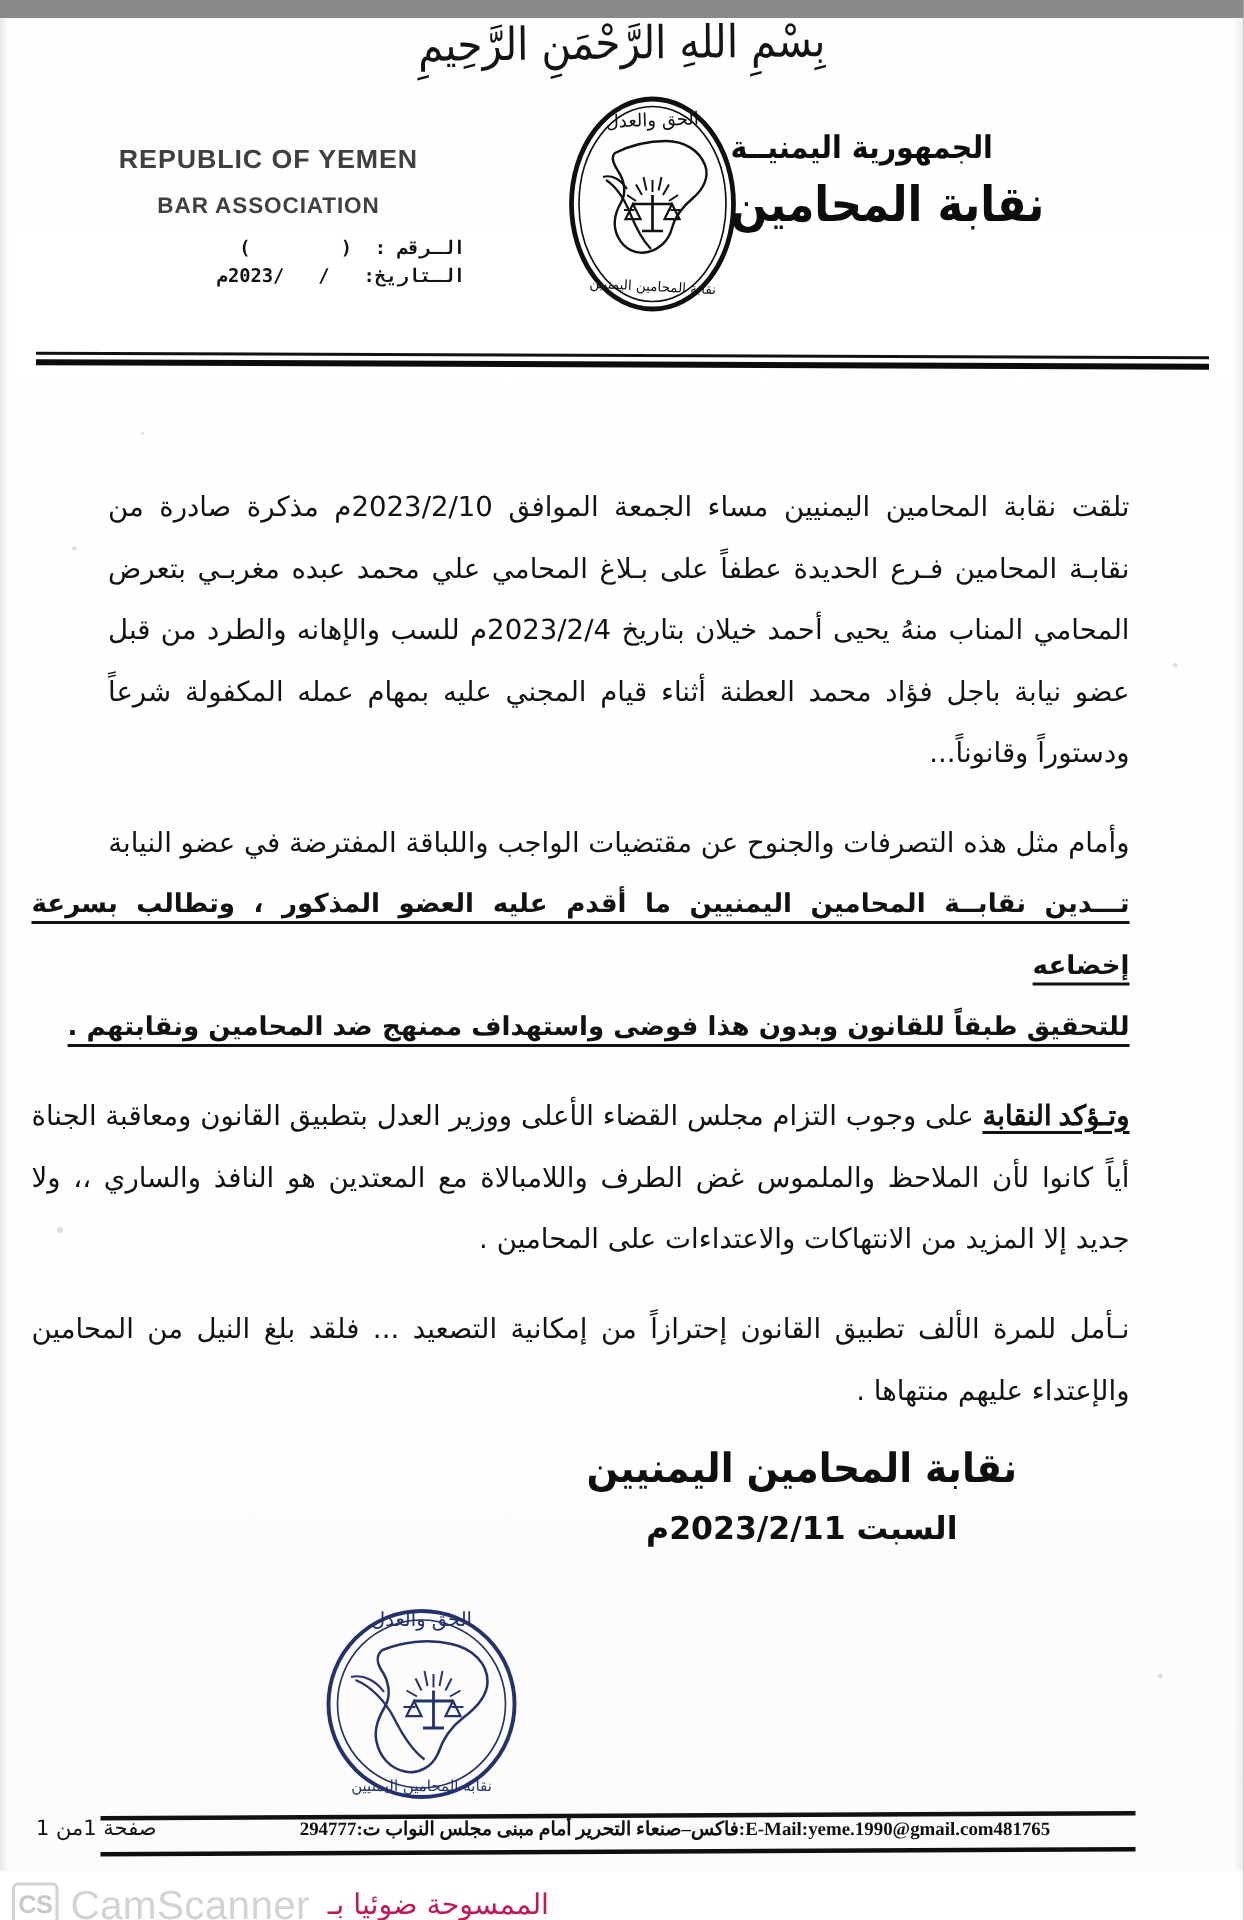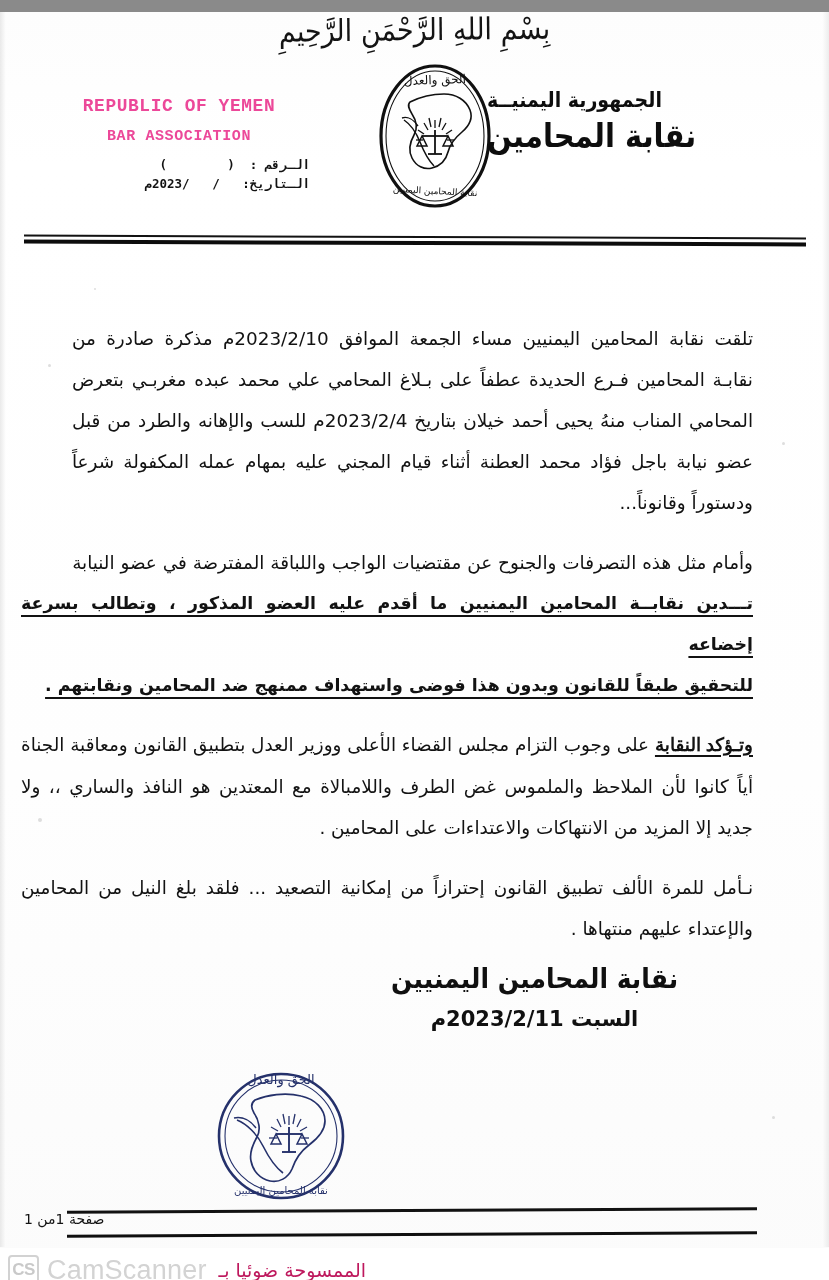--- a/index.html
+++ b/index.html
@@ -41,23 +41,23 @@
 
   .emblem{
     position:absolute;left:374px;top:46px;
     width:122px;height:152px;
   }
   .emblem svg{display:block;width:122px;height:152px;}
 
   .hdr-en{
     position:absolute;left:44px;top:84px;width:270px;
     text-align:center;
-    font-family:Liberation Mono, monospace;
+    font-family:Liberation Sans, sans-serif;
     font-weight:bold;
-    color:#ec4899;
+    color:#404040;
   }
   .hdr-en .l1{font-size:17.5px;letter-spacing:.6px;transform:scaleX(1.02);}
   .hdr-en .l2{font-size:15px;letter-spacing:.6px;margin-top:12px;}
 
   .hdr-ar{
     position:absolute;right:42px;top:76px;width:300px;
     text-align:left;
     direction:rtl;
     font-family:"DejaVu Sans", sans-serif;
     color:#0d0d0d;
@@ -303,20 +303,21 @@
       <line x1="89" y1="84" x2="103" y2="84" stroke="#25316b" stroke-width="1.9"></line>
       <text x="88" y="16" text-anchor="middle" font-family="DejaVu Sans, sans-serif" font-size="13" fill="#25316b">الحق والعدل</text>
       <text x="88" y="126" text-anchor="middle" font-family="DejaVu Sans, sans-serif" font-size="10" fill="#25316b">نقابة المحامين اليمنيين</text>
     </svg>
   </div>
 
   <div class="footer">
     <div class="foot-rule-top"></div>
     <div class="foot-rule-bot"></div>
 
+    <div class="foot-text"><span class="lat">E-Mail:yeme.1990@gmail.com</span><span class="lat">481765</span>:<span>فاكس</span>–<span>صنعاء التحرير أمام مبنى مجلس النواب ت:294777</span></div>
 
     <div class="foot-page">صفحة 1من 1</div>
   </div>
 
   <div class="cam">
     <div class="cam-badge">CS</div>
     <div class="cam-word">CamScanner</div>
     <div class="cam-ar">الممسوحة ضوئيا بـ</div>
   </div>
 

